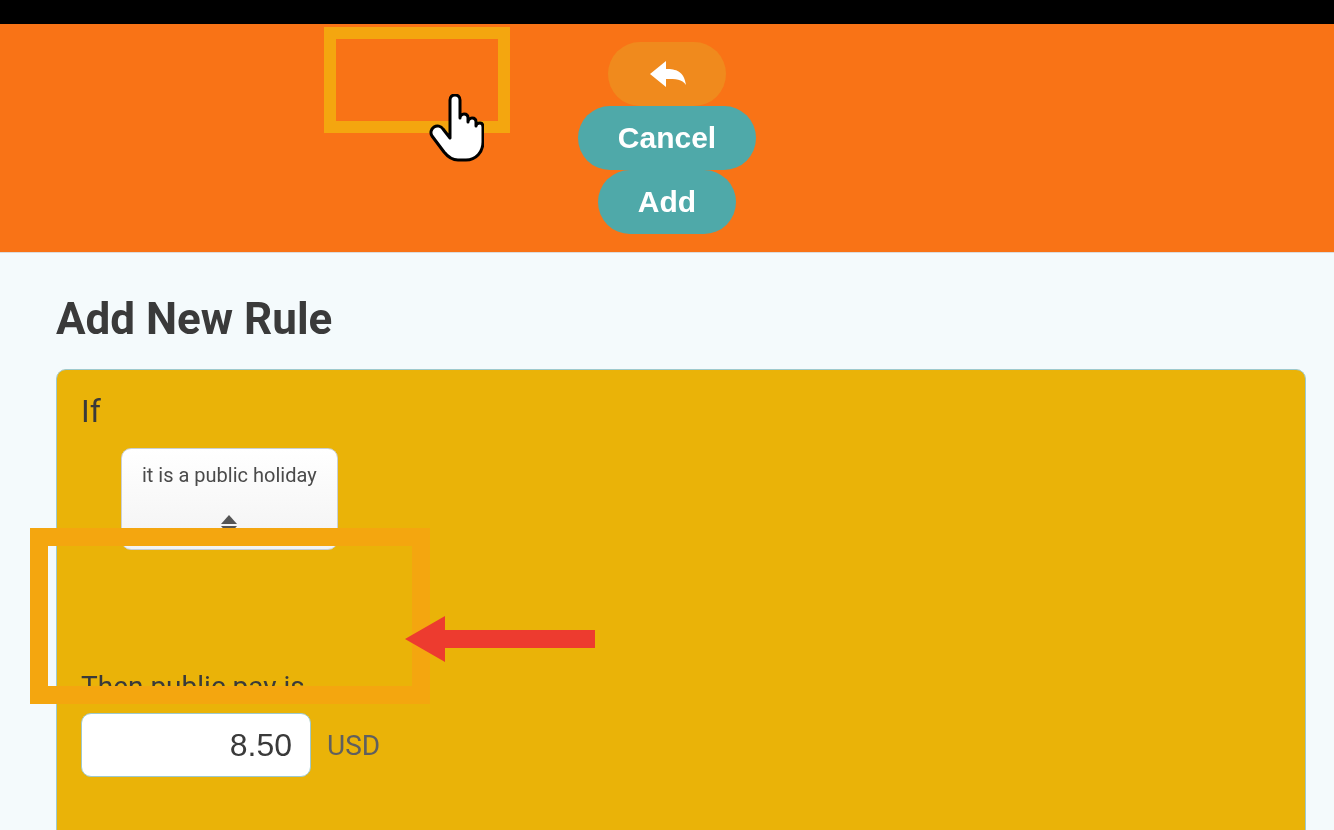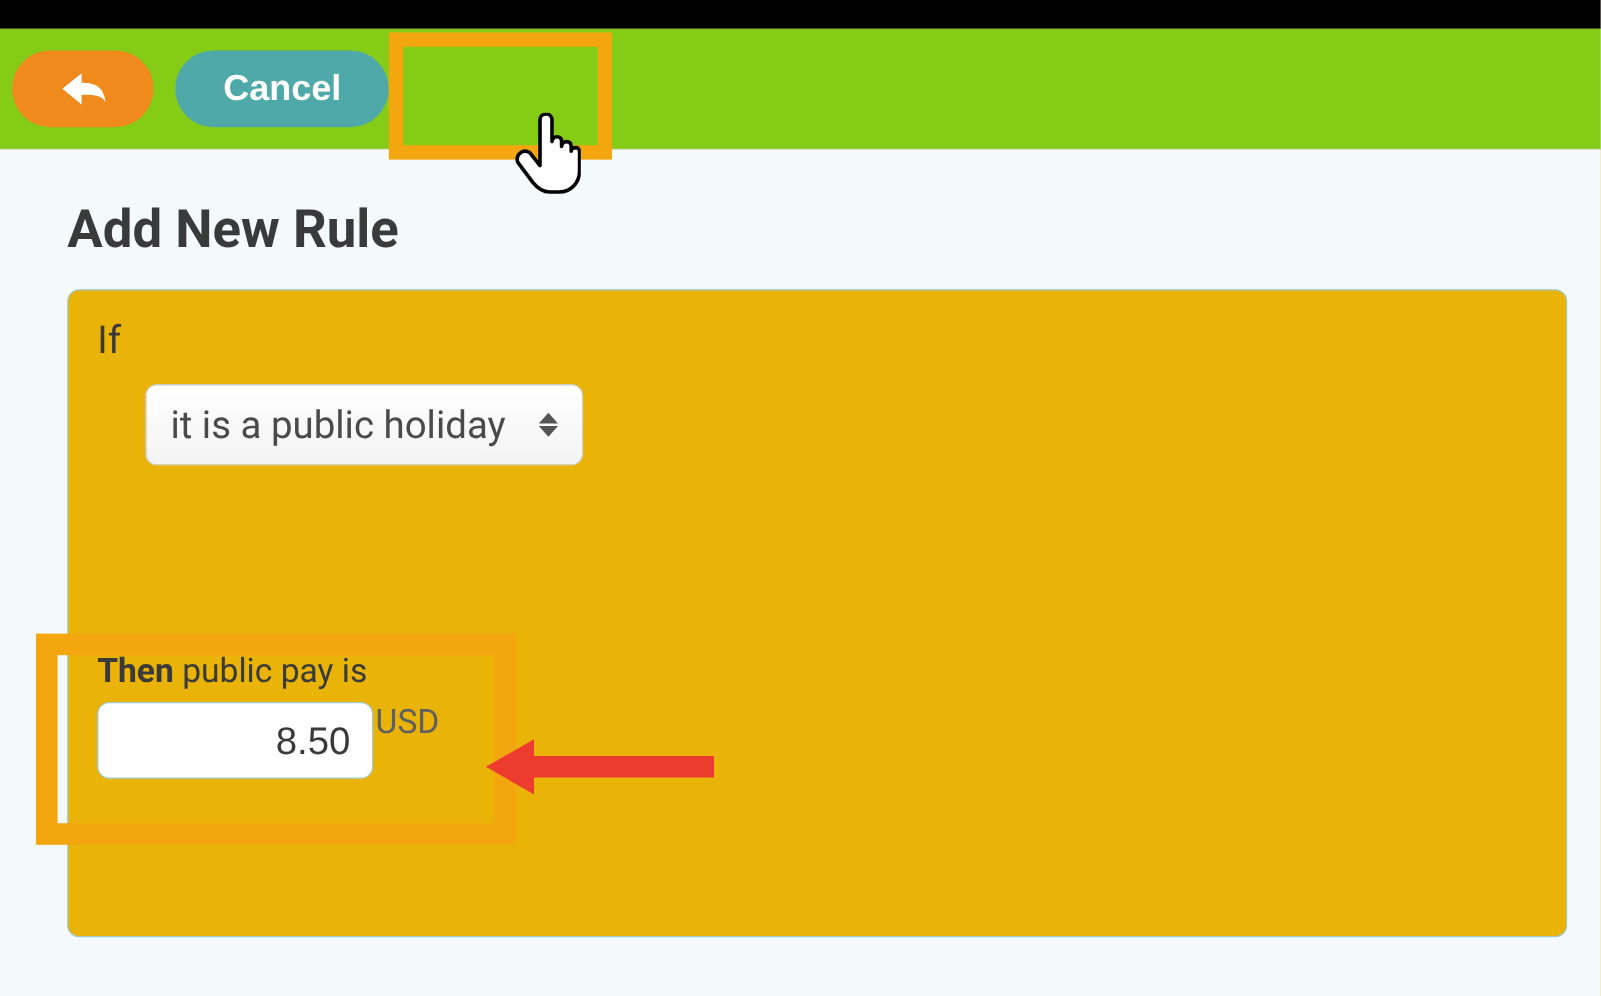--- a/index.html
+++ b/index.html
@@ -6,27 +6,27 @@
   html, body { width: 1334px; height: 830px; font-family: -apple-system, BlinkMacSystemFont, "Segoe UI", Roboto, "Helvetica Neue", Arial, sans-serif; }
   body { background: #f4fafc; }
 
   .black-bar {
     width: 100%;
     height: 24px;
     background: #000;
   }
 
   .header {
-    background: #84cc16;
+    background: #f97316;
     padding: 18px 10px 18px 10px;
     border-bottom: 1px solid #dcdcdc;
     display: flex;
     align-items: center;
-    gap: 18px;
     position: relative;
+    flex-direction: column;
   }
 
   .btn-back {
     background: #f08a1d;
     border: none;
     border-radius: 40px;
     width: 118px;
     height: 64px;
     display: flex;
     align-items: center;
@@ -73,24 +73,25 @@
   }
 
   .select-wrap {
     margin-left: 40px;
     display: inline-flex;
     align-items: center;
     background: linear-gradient(#ffffff, #f3f3f3);
     border: 1px solid #c9cfd6;
     border-radius: 10px;
     padding: 14px 20px;
-    font-size: 32px;
+    font-size: 20px;
     color: #4a4a4a;
     cursor: pointer;
     gap: 28px;
+    flex-direction: column;
   }
 
   .sort-icon {
     display: inline-flex;
     flex-direction: column;
     gap: 2px;
   }
   .sort-icon .tri-up {
     width: 0; height: 0;
     border-left: 8px solid transparent;
@@ -122,25 +123,26 @@
     position: absolute;
     left: 24px;
     top: 300px;
   }
 
   .then-line {
     font-size: 28px;
     color: #3a3a3a;
     margin-bottom: 10px;
   }
-  .then-line .bold { font-weight: 700; text-align: center; }
+  .then-line .bold { font-weight: 400; text-align: center; }
 
   .pay-row {
     display: flex;
-    gap: 2px;
+    align-items: center;
+    gap: 16px;
   }
 
   .pay-input {
     width: 230px;
     height: 64px;
     border: 1px solid #9ec9cd;
     border-radius: 10px;
     font-size: 32px;
     text-align: right;
     padding: 0 18px;
@@ -195,20 +197,21 @@
 
 <div class="black-bar"></div>
 
 <div class="header">
   <button class="btn-back">
     <svg width="42" height="34" viewBox="0 0 42 34">
       <path d="M4 17 L20 4 L20 12 C30 12 38 14 40 28 C36 22 30 22 20 22 L20 30 Z" fill="#ffffff"></path>
     </svg>
   </button>
   <button class="btn-pill">Cancel</button>
+  <button class="btn-pill">Add</button>
 </div>
 
 <div class="content">
   <h1 class="page-title">Add New Rule</h1>
 
   <div class="rule-box">
 
     <div class="if-label">If</div>
 
     <div class="select-wrap">

